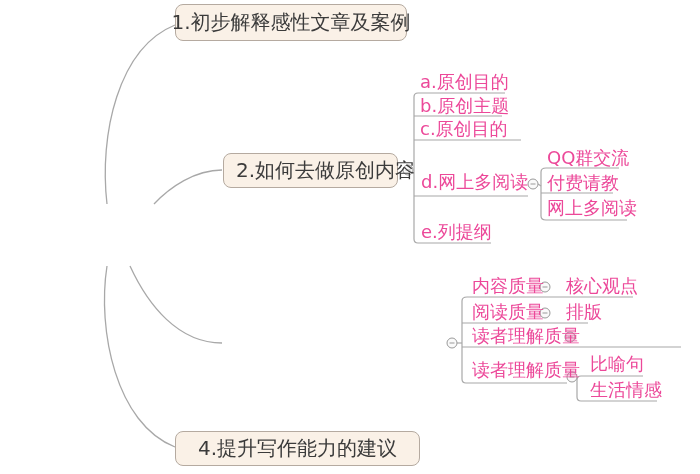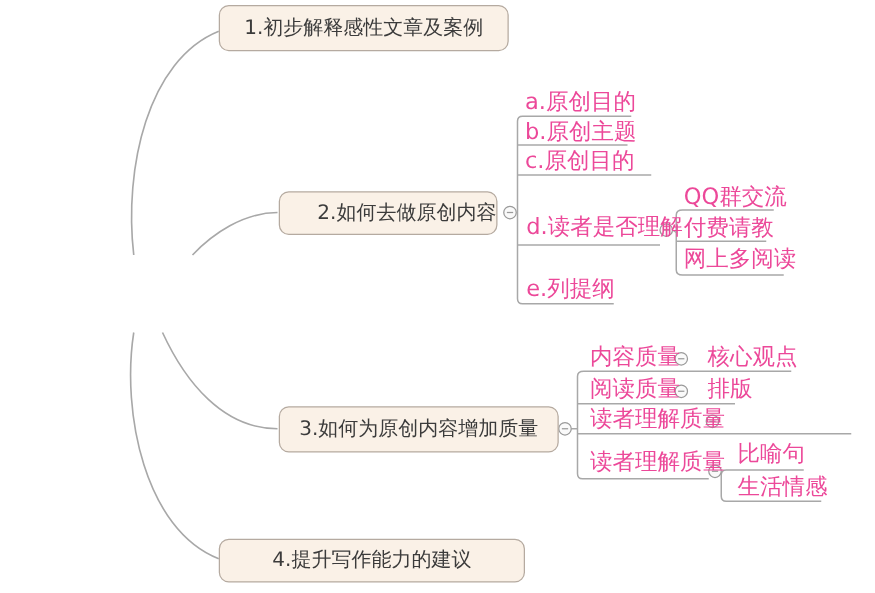--- a/index.html
+++ b/index.html
@@ -23,21 +23,21 @@
     background:#c9d9f2;
     border:2px solid #8494b8;
     border-radius:10px;
     font-size:24px;font-weight:bold;color:#333333;
     letter-spacing:2px;
   }
   .branch-node{
     background:#faf1e7;
     border:1px solid #b5aaa0;
     border-radius:8px;
-    font-size:16px;color:#3b3b3b;
+    font-size:20px;color:#3b3b3b;
   }
   .b1{left:175px;top:4px;width:232px;height:37px;}
   .b2{left:223px;top:153px;width:175px;height:35px;padding-left:30px;}
   .b3{left:223px;top:325px;width:224px;height:37px;}
   .b4{left:175px;top:431px;width:245px;height:35px;}
   .leaf{
     position:absolute;
     font-size:18px;line-height:15px;
     color:#ec4899;white-space:nowrap;
   }
@@ -101,27 +101,26 @@
       </g>
       <g>
         <circle cx="572" cy="377" r="5" fill="#fafafa" stroke="#9a9a9a" stroke-width="1"></circle>
         <line x1="569.5" y1="377" x2="574.5" y2="377" stroke="#9a9a9a" stroke-width="1"></line>
       </g>
     </g>
   </svg>
 
   <div class="node branch-node b1">1.初步解释感性文章及案例</div>
   <div class="node branch-node b2">2.如何去做原创内容</div>
-  <div class="node branch-node b3">3.如何为原创内容增加质量</div>
   <div class="node branch-node b4">4.提升写作能力的建议</div>
 
   <div class="leaf" style="left:420px;top:74px">a.原创目的</div>
   <div class="leaf" style="left:420px;top:98px">b.原创主题</div>
   <div class="leaf" style="left:420px;top:121px">c.原创目的</div>
-  <div class="leaf" style="left:421px;top:174px">d.读者是否理解</div>
+  <div class="leaf" style="left:421px;top:174px">d.网上多阅读</div>
   <div class="leaf" style="left:421px;top:224px">e.列提纲</div>
 
   <div class="leaf" style="left:547px;top:150px">QQ群交流</div>
   <div class="leaf" style="left:547px;top:175px">付费请教</div>
   <div class="leaf" style="left:547px;top:200px">网上多阅读</div>
 
   <div class="leaf" style="left:472px;top:278px">内容质量</div>
   <div class="leaf" style="left:566px;top:278px">核心观点</div>
 
   <div class="leaf" style="left:472px;top:304px">阅读质量</div>

